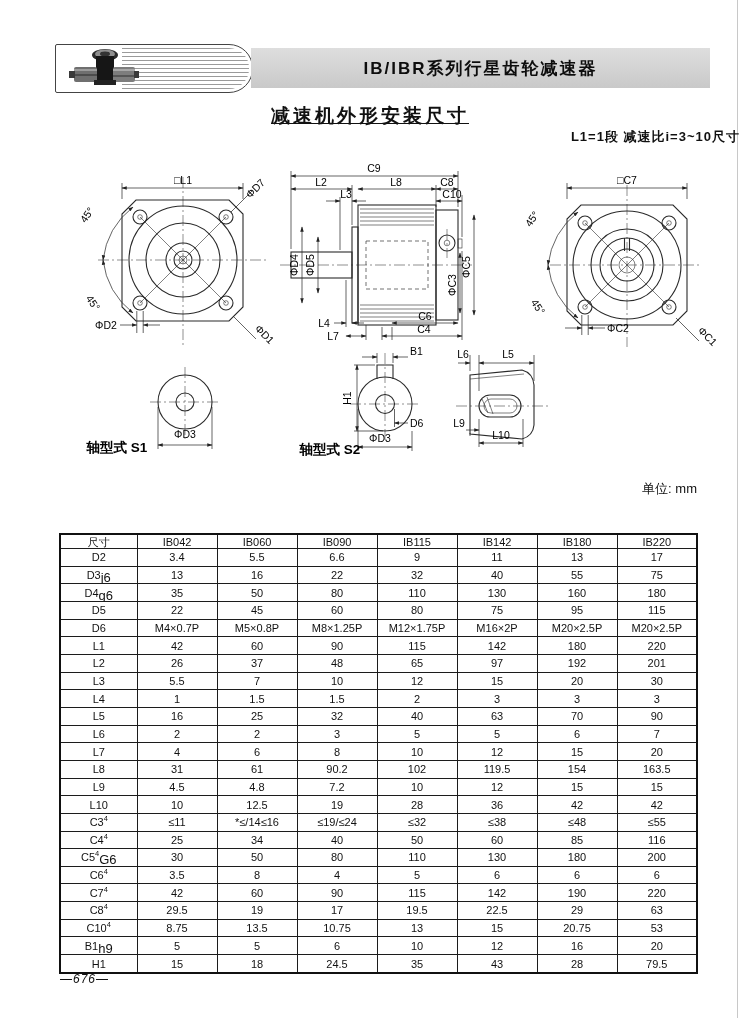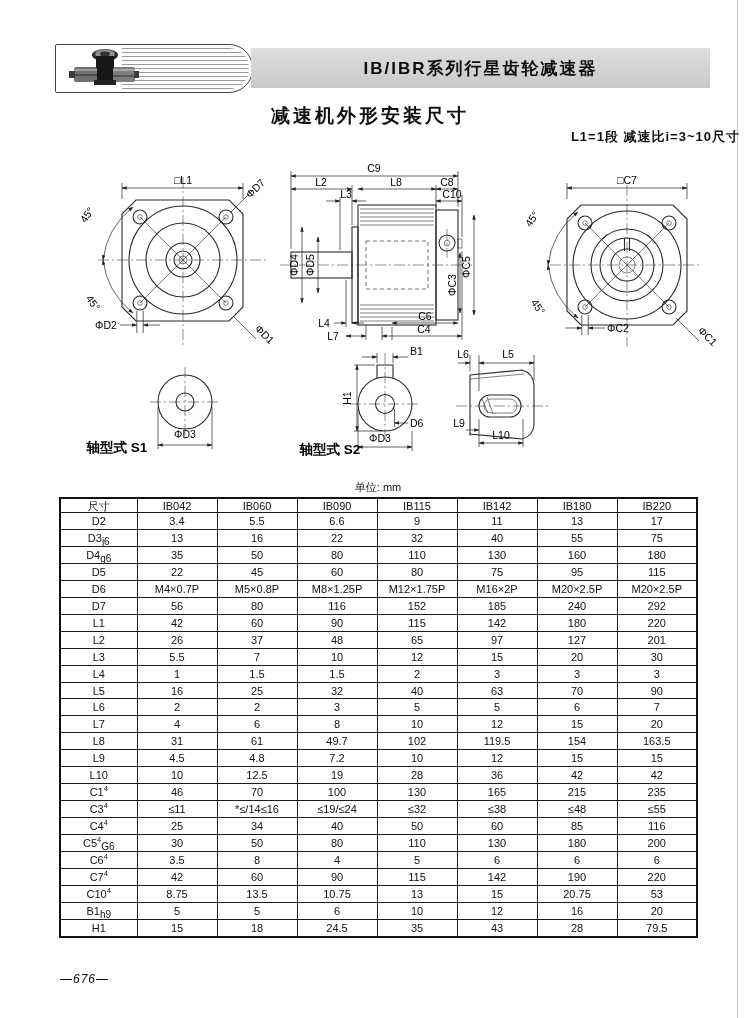--- a/index.html
+++ b/index.html
@@ -13,44 +13,44 @@
   .stripes{position:absolute;left:66px;top:3px;right:3px;bottom:3px;
            background:repeating-linear-gradient(to bottom,#9a9a9a 0 1px,#fff 1px 4px);
            border-radius:0 20px 20px 0;}
   .logo-art{position:absolute;left:12px;top:1px;}
   .banner{position:absolute;left:251px;top:48px;width:459px;height:40px;
           background:linear-gradient(#dedede,#c9c9c9);
           display:flex;align-items:center;justify-content:center;}
   .banner-title{font-size:17px;font-weight:bold;letter-spacing:2px;color:#0d0d0d;}
 
   .doc-title{position:absolute;left:0;top:103px;width:740px;text-align:center;
-             font-size:19px;font-weight:bold;letter-spacing:3px;}
+             font-size:19px;font-weight:bold;letter-spacing:3px;text-decoration:underline;}
   .doc-subtitle{position:absolute;left:0;top:128px;width:740px;text-align:right;
                 font-size:13px;font-weight:bold;letter-spacing:1px;}
 
   
   .drawings{position:absolute;left:0;top:155px;}
   svg text{font-size:10.5px;fill:#000;font-family:"Liberation Sans",sans-serif;}
   svg .viewlabel{font-size:13.5px;font-weight:bold;}
   .obj{fill:none;stroke:#2a2a2a;stroke-width:1.1;}
   .thin{fill:none;stroke:#2a2a2a;stroke-width:.6;}
   .cl{fill:none;stroke:#444;stroke-width:.6;stroke-dasharray:11 3 2 3;}
   .dsh{fill:none;stroke:#333;stroke-width:.7;stroke-dasharray:4 3;}
   .dim{fill:none;stroke:#222;stroke-width:.7;}
   .ext{fill:none;stroke:#222;stroke-width:.7;}
 
   
-  .unit-label{position:absolute;left:59px;top:480px;width:638px;text-align:center;font-size:11px;}
+  .unit-label{position:absolute;left:59px;top:480px;width:638px;text-align:right;font-size:13px;}
   table.dims{position:absolute;left:59px;top:497px;width:638px;height:441px;
              border-collapse:collapse;table-layout:fixed;font-size:11px;}
   table.dims th,table.dims td{border:1px solid #1c1c1c;padding:0;text-align:center;
              font-weight:normal;line-height:12px;height:13px;white-space:nowrap;overflow:hidden;}
-  table.dims{border:2px solid #111;}
+  table.dims{border:2px solid #111;margin-top:36px;}
   table.dims sup{font-size:7.5px;vertical-align:super;line-height:0;}
-  table.dims sub{font-size:10px;vertical-align:sub;line-height:0;}
+  table.dims sub{font-size:13px;vertical-align:sub;line-height:0;}
   col.c0{width:77px;} col.cn{width:80px;}
 
   .footnotes{position:absolute;left:60px;top:941px;font-size:11px;line-height:14px;color:#111;}
   .fn-gap{display:inline-block;width:44px;}
   .page-number{position:absolute;left:60px;top:972px;font-size:12px;letter-spacing:1px;font-style:italic;}
 </style>
 </head>
 <body>
 
 <div class="page">
@@ -369,47 +369,37 @@
           <td><span>D6</span></td>
           <td>M4×0.7P</td>
           <td>M5×0.8P</td>
           <td>M8×1.25P</td>
           <td>M12×1.75P</td>
           <td>M16×2P</td>
           <td>M20×2.5P</td>
           <td>M20×2.5P</td>
         </tr>
         <tr>
-          <td><span>D7</span></td>
-          <td>56</td>
-          <td>80</td>
-          <td>116</td>
-          <td>152</td>
-          <td>185</td>
-          <td>240</td>
-          <td>292</td>
-        </tr>
-        <tr>
           <td><span>L1</span></td>
           <td>42</td>
           <td>60</td>
           <td>90</td>
           <td>115</td>
           <td>142</td>
           <td>180</td>
           <td>220</td>
         </tr>
         <tr>
           <td><span>L2</span></td>
           <td>26</td>
           <td>37</td>
           <td>48</td>
           <td>65</td>
           <td>97</td>
-          <td>127</td>
+          <td>192</td>
           <td>201</td>
         </tr>
         <tr>
           <td><span>L3</span></td>
           <td>5.5</td>
           <td>7</td>
           <td>10</td>
           <td>12</td>
           <td>15</td>
           <td>20</td>
@@ -452,21 +442,21 @@
           <td>8</td>
           <td>10</td>
           <td>12</td>
           <td>15</td>
           <td>20</td>
         </tr>
         <tr>
           <td><span>L8</span></td>
           <td>31</td>
           <td>61</td>
-          <td>49.7</td>
+          <td>90.2</td>
           <td>102</td>
           <td>119.5</td>
           <td>154</td>
           <td>163.5</td>
         </tr>
         <tr>
           <td><span>L9</span></td>
           <td>4.5</td>
           <td>4.8</td>
           <td>7.2</td>
@@ -479,30 +469,20 @@
           <td><span>L10</span></td>
           <td>10</td>
           <td>12.5</td>
           <td>19</td>
           <td>28</td>
           <td>36</td>
           <td>42</td>
           <td>42</td>
         </tr>
         <tr>
-          <td><span>C1</span><sup>4</sup></td>
-          <td>46</td>
-          <td>70</td>
-          <td>100</td>
-          <td>130</td>
-          <td>165</td>
-          <td>215</td>
-          <td>235</td>
-        </tr>
-        <tr>
           <td><span>C3</span><sup>4</sup></td>
           <td>≤11</td>
           <td>*≤/14≤16</td>
           <td>≤19/≤24</td>
           <td>≤32</td>
           <td>≤38</td>
           <td>≤48</td>
           <td>≤55</td>
         </tr>
         <tr>
@@ -539,20 +519,30 @@
           <td><span>C7</span><sup>4</sup></td>
           <td>42</td>
           <td>60</td>
           <td>90</td>
           <td>115</td>
           <td>142</td>
           <td>190</td>
           <td>220</td>
         </tr>
         <tr>
+          <td><span>C8</span><sup>4</sup></td>
+          <td>29.5</td>
+          <td>19</td>
+          <td>17</td>
+          <td>19.5</td>
+          <td>22.5</td>
+          <td>29</td>
+          <td>63</td>
+        </tr>
+        <tr>
           <td><span>C10</span><sup>4</sup></td>
           <td>8.75</td>
           <td>13.5</td>
           <td>10.75</td>
           <td>13</td>
           <td>15</td>
           <td>20.75</td>
           <td>53</td>
         </tr>
         <tr>

